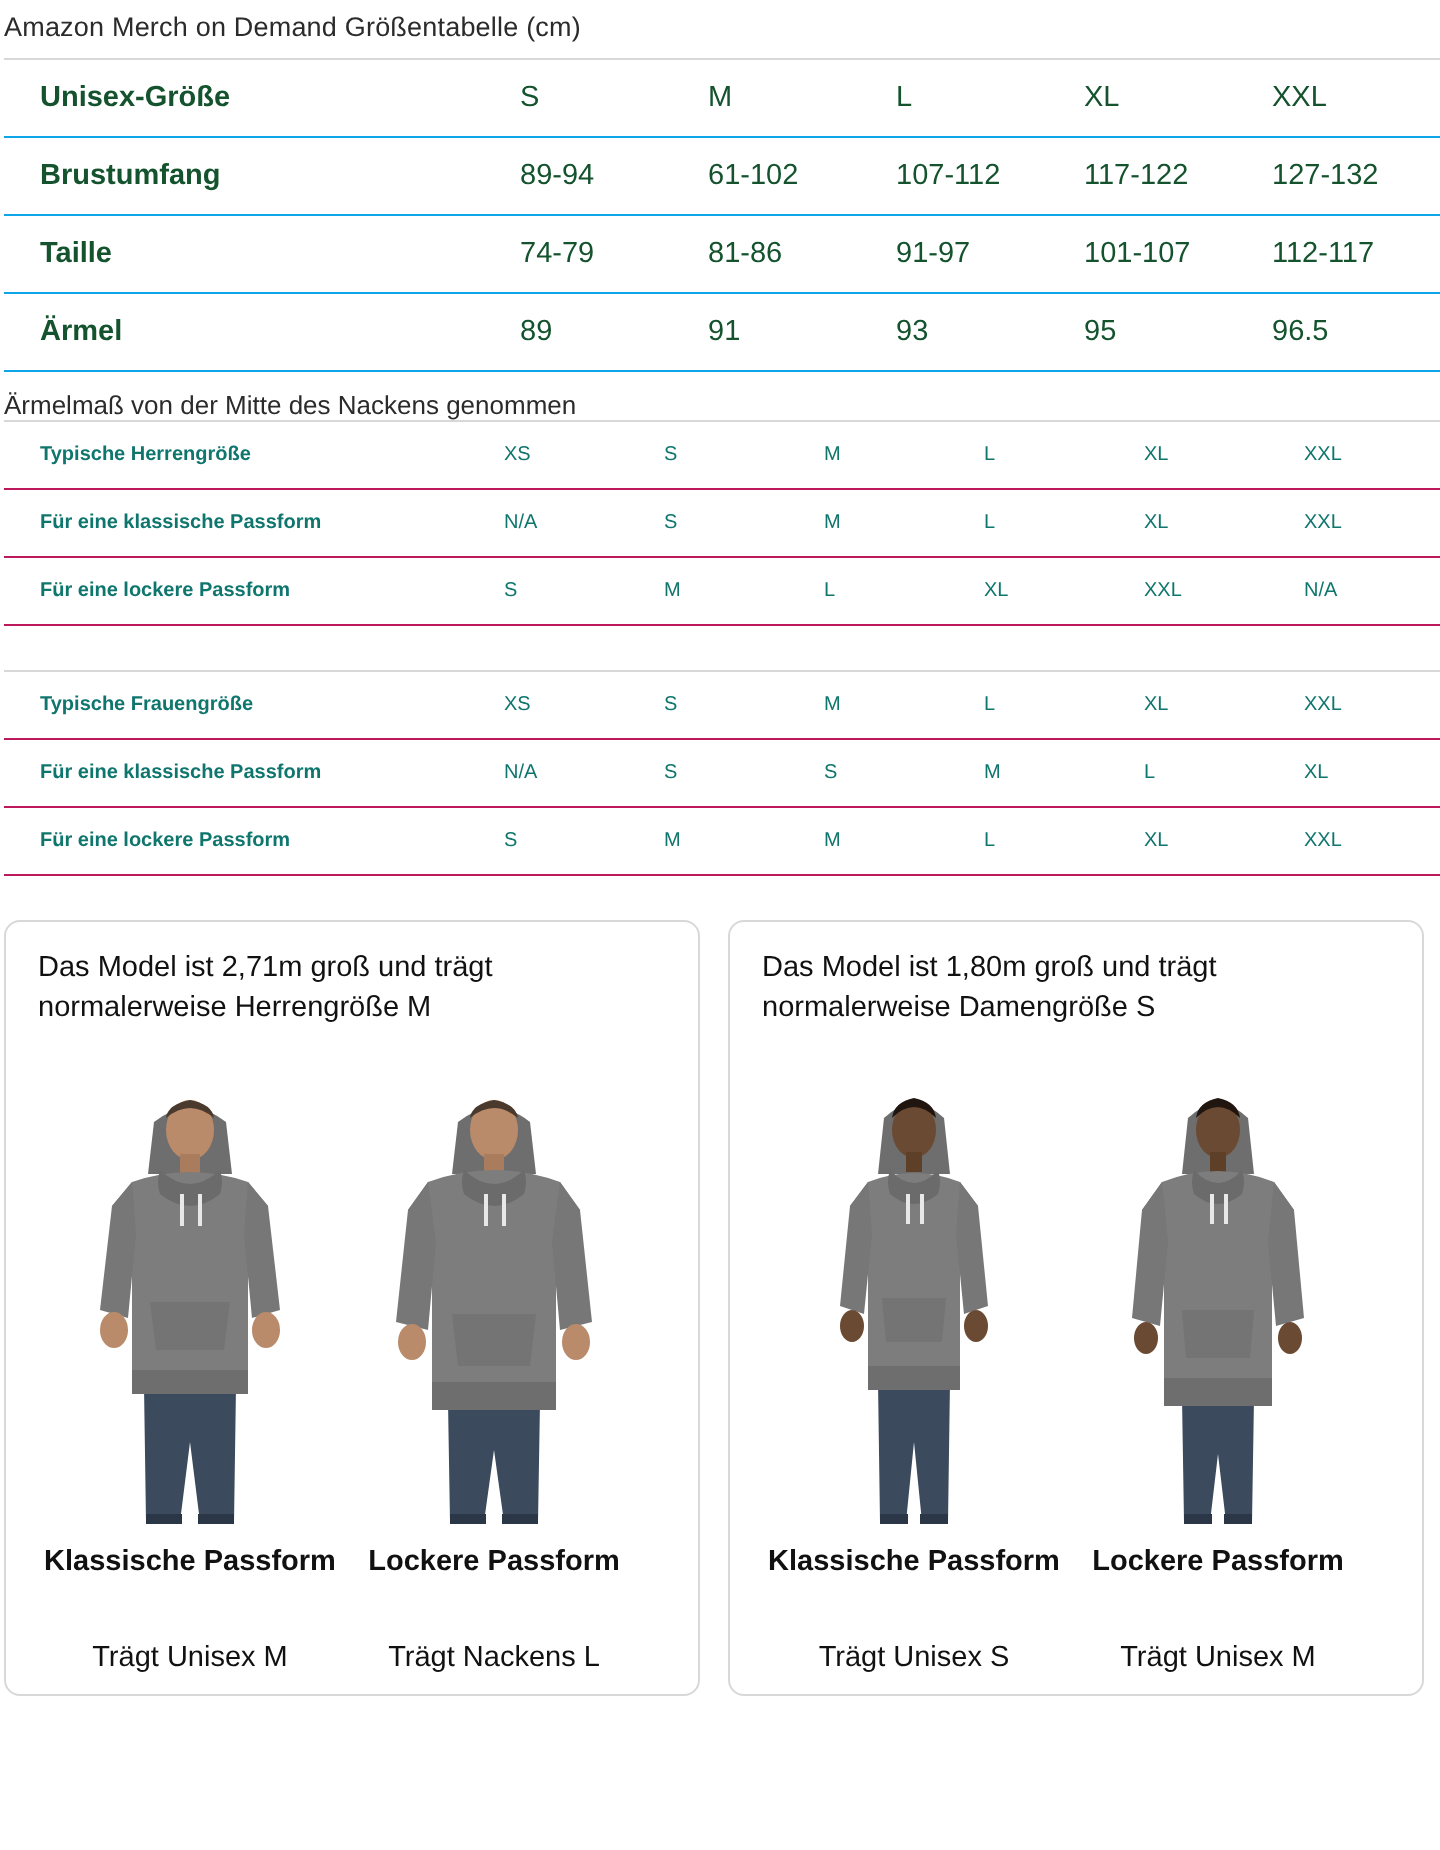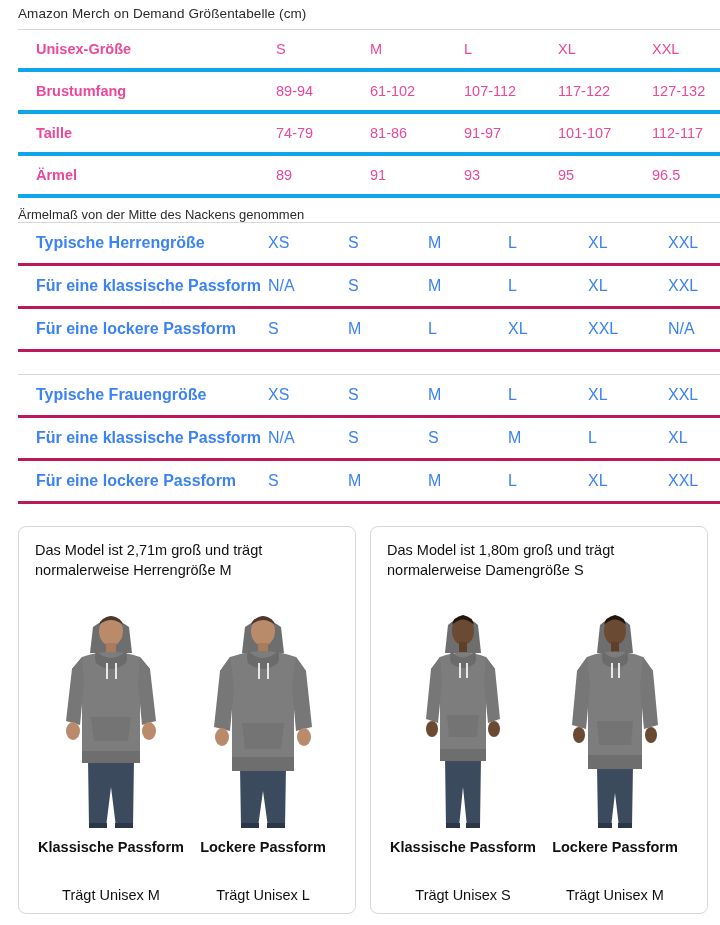--- a/index.html
+++ b/index.html
@@ -13,40 +13,40 @@
     font-family: "Liberation Sans", sans-serif;
     color: #111111;
     font-size: 14px;
     overflow: hidden;
   }
   .page {
     position: relative;
     width: 720px;
     height: 925px;
     box-sizing: border-box;
-    padding: 0 16px;
+    padding: 0 0;
   }
   .doc-title {
     font-size: 13.5px;
     color: #2b2b2b;
     padding: 6px 0 8px 2px;
     letter-spacing: 0.1px;
   }
   table.size-table {
     width: 712px;
     border-collapse: collapse;
     table-layout: fixed;
     margin: 0 0 0 2px;
   }
   table.size-table td {
     border-top: 1px solid #d8d8d8;
-    border-bottom: 4px solid #0ea5e9;
+    border-bottom: 1px solid #0ea5e9;
     padding: 11px 0 11px 18px;
     font-size: 14.5px;
-    color: #ec4899;
+    color: #14532d;
     vertical-align: middle;
     white-space: nowrap;
   }
   table.size-table tr td:first-child {
     font-weight: bold;
     width: 240px;
   }
   table.size-table td.val { width: 94px; padding-left: 0; }
   table.size-table tr td.val:first-of-type { }
   .note {
@@ -60,24 +60,24 @@
     padding: 20px 0 8px 2px;
   }
   table.fit-table {
     width: 712px;
     border-collapse: collapse;
     table-layout: fixed;
     margin: 0 0 0 2px;
   }
   table.fit-table td {
     border-top: 1px solid #d8d8d8;
-    border-bottom: 3px solid #be185d;
+    border-bottom: 1px solid #be185d;
     padding: 11px 0 11px 18px;
-    font-size: 16px;
-    color: #3b82f6;
+    font-size: 10px;
+    color: #0f766e;
     white-space: nowrap;
   }
   table.fit-table tr td:first-child {
     font-weight: bold;
     width: 232px;
   }
   table.fit-table td.val { width: 80px; padding-left: 0; }
   .gap { height: 22px; }
   .models {
     display: flex;
@@ -92,21 +92,21 @@
     padding: 14px 16px 10px 16px;
   }
   .model-caption {
     font-size: 14.5px;
     line-height: 1.35;
     color: #111;
     min-height: 42px;
   }
   .figures {
     display: flex;
-    justify-content: flex-end;
+    justify-content: flex-start;
     margin-top: 8px;
   }
   .figure {
     width: 152px;
     text-align: center;
   }
   .fig-svg { display: block; margin: 0 auto; }
   .fit-name {
     font-weight: bold;
     font-size: 14.5px;
@@ -288,21 +288,21 @@
             <rect x="70" y="72" width="2" height="16" fill="#e8e8e8"></rect>
             <rect x="79" y="72" width="2" height="16" fill="#e8e8e8"></rect>
             <path d="M42 66 L32 80 L26 136 L42 140 L46 96 Z" fill="#777777"></path>
             <path d="M108 66 L118 80 L124 136 L108 140 L104 96 Z" fill="#777777"></path>
             <ellipse cx="34" cy="146" rx="7" ry="9" fill="#b98b6b"></ellipse>
             <ellipse cx="116" cy="146" rx="7" ry="9" fill="#b98b6b"></ellipse>
             <path d="M54 132 L96 132 L93 158 L57 158 Z" fill="#747474"></path>
             <rect x="44" y="166" width="62" height="14" fill="#6e6e6e"></rect>
           </svg>
           <div class="fit-name">Lockere Passform</div>
-          <div class="fit-sub">Trägt Unisex L</div>
+          <div class="fit-sub">Trägt Nackens L</div>
         </div>
       </div>
     </div>
 
     <div class="model-card">
       <div class="model-caption">Das Model ist 1,80m groß und trägt normalerweise Damengröße S</div>
       <div class="figures">
         <div class="figure">
           <svg class="fig-svg" width="150" height="240" viewBox="0 0 150 240">
             <rect x="0" y="0" width="150" height="240" fill="#ffffff"></rect>

